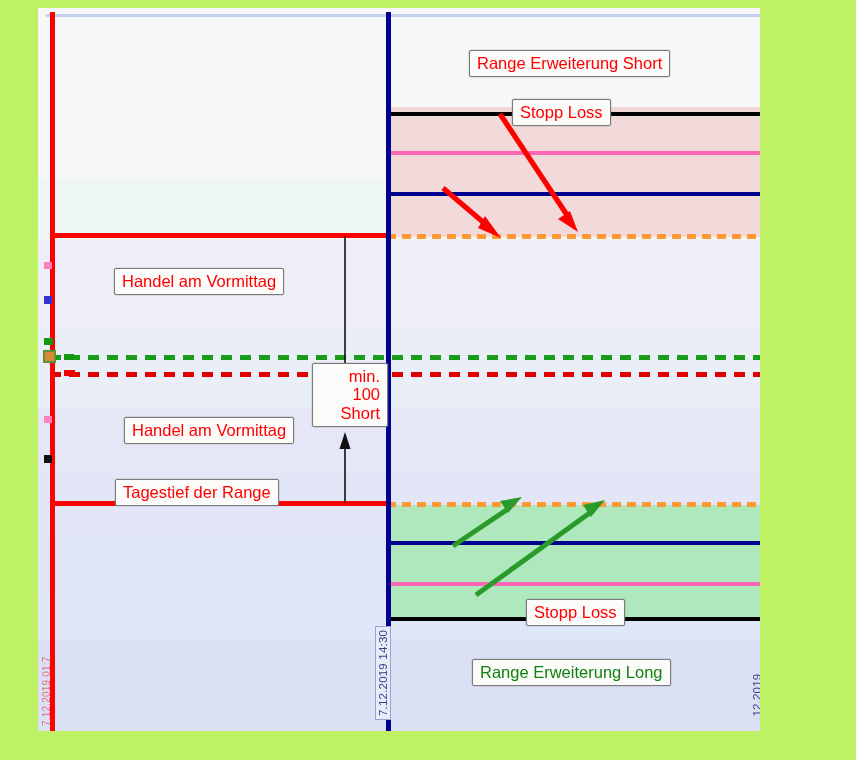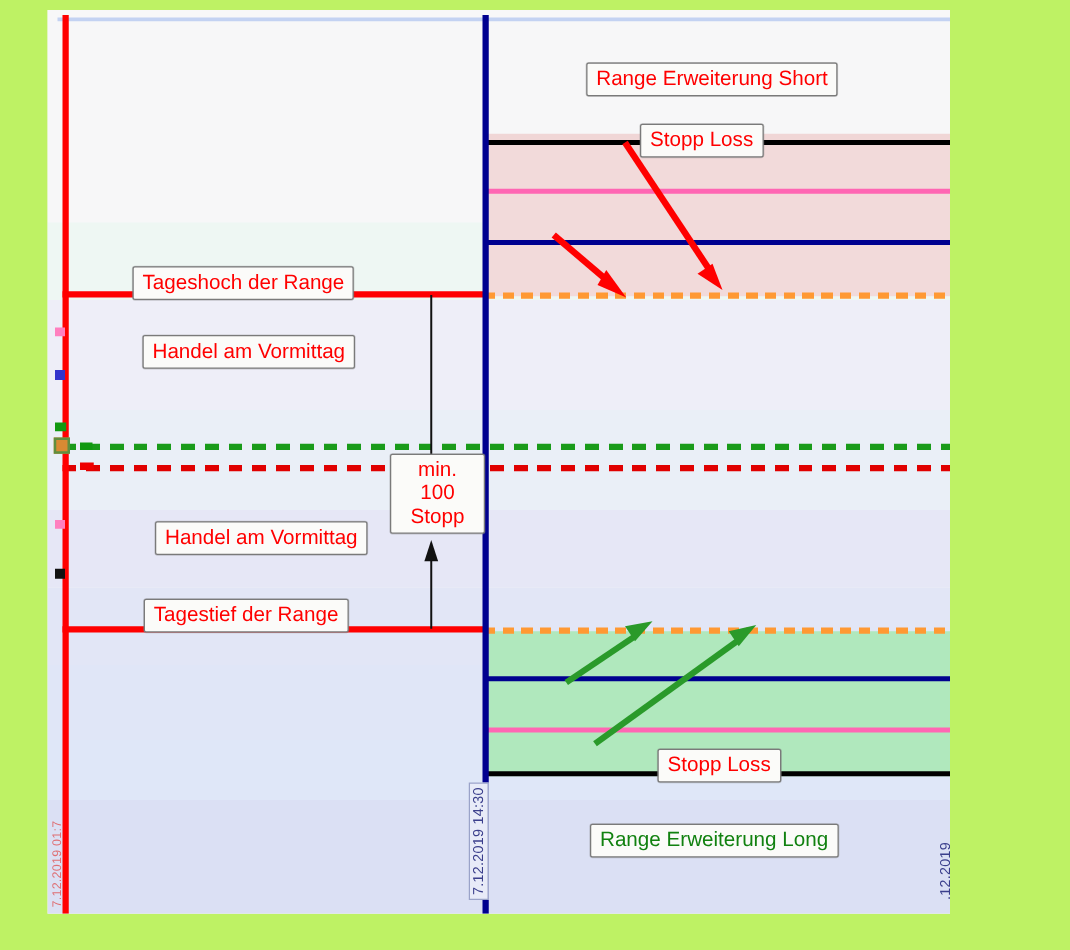--- a/index.html
+++ b/index.html
@@ -55,21 +55,21 @@
     border: 1.5px solid #7a7a7a;
     border-radius: 2px;
     color: #ff0000;
     font-size: 16.5px;
     line-height: 1.12;
     text-align: center;
     white-space: nowrap;
     padding: 3px 7px 4px 7px;
     box-shadow: 0 0 0 0.5px rgba(120,120,120,.35);
   }
-  .callout.two-line { white-space: normal; }
+  .callout.two-line { white-space: normal; text-align: right; }
   .callout.green-text { color: #118110; margin-top: 25px; }
 
   
   .tick { position: absolute; }
 
   
   .vdate {
     position: absolute;
     font-size: 11.5px;
     color: #3b3f8c;
@@ -181,27 +181,26 @@
   <div class="tick" style="left:43px;top:350px;width:13px;height:13px;background:#d98a33;border:2px solid #5f8f3f;"></div>
   <div class="tick" style="left:64px;top:354px;width:10px;height:6px;background:#119911;"></div>
   <div class="tick" style="left:64px;top:370px;width:11px;height:6px;background:#ee0000;"></div>
   <div class="tick" style="left:44px;top:416px;width:8px;height:7px;background:#ff7fbf;"></div>
   <div class="tick" style="left:44px;top:455px;width:8px;height:8px;background:#111111;"></div>
 
   <div class="callout" style="left:469px;top:50px;">Range Erweiterung Short</div>
 
   <div class="callout" style="left:512px;top:99px;">Stopp Loss</div>
 
-  <div class="callout" style="left:106px;top:213px;">Tageshoch der Range</div>
 
   <div class="callout" style="left:114px;top:268px;">Handel am Vormittag</div>
 
   <div class="callout two-line" style="left:312px;top:363px;width:76px;">
     <span>min. 100</span><br>
-    <span>Stopp</span>
+    <span>Short</span>
   </div>
 
   <div class="callout" style="left:124px;top:417px;">Handel am Vormittag</div>
 
   <div class="callout" style="left:115px;top:479px;">Tagestief der Range</div>
 
   <div class="callout" style="left:526px;top:599px;">Stopp Loss</div>
 
   <div class="callout green-text" style="left:472px;top:634px;">Range Erweiterung Long</div>
 

